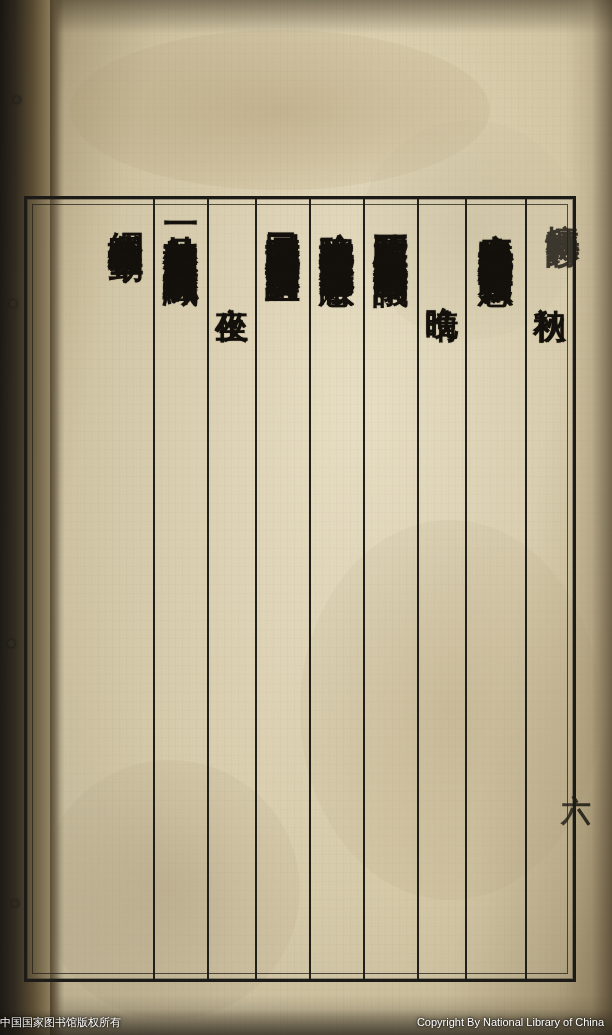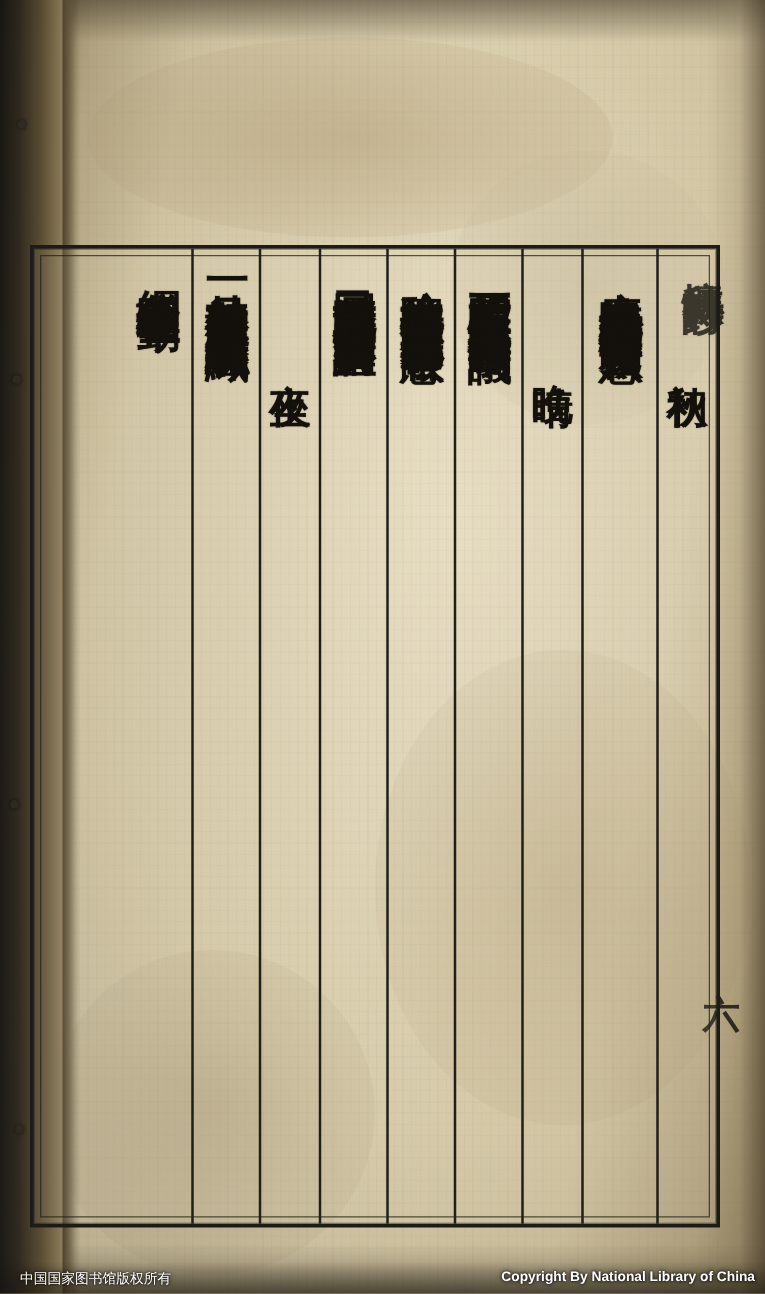--- a/index.html
+++ b/index.html
@@ -173,29 +173,28 @@
     height: 26px;
     display: flex;
     align-items: center;
     justify-content: space-between;
     font-family: "Liberation Sans", sans-serif;
     font-size: 11px;
     color: #ffffff;
     background: rgba(40,36,28,0.0);
   }
   .wm-left {
-    padding-left: 16px;
+    padding-left: 0;
     color: #ffffff;
     text-shadow: 0 0 2px rgba(0,0,0,.95), 0 0 4px rgba(0,0,0,.8);
   }
   .wm-right {
     padding-right: 8px;
     color: #ffffff;
     text-shadow: 0 0 2px rgba(0,0,0,.95), 0 0 4px rgba(0,0,0,.8);
-    font-weight: bold;
   }
   .wm-strip {
     position: absolute;
     left: 0; bottom: 0; width: 100%; height: 26px;
     background: linear-gradient(0deg, rgba(25,22,16,0.55), rgba(25,22,16,0.0));
   }
 </style>
 </head>
 <body>
 

